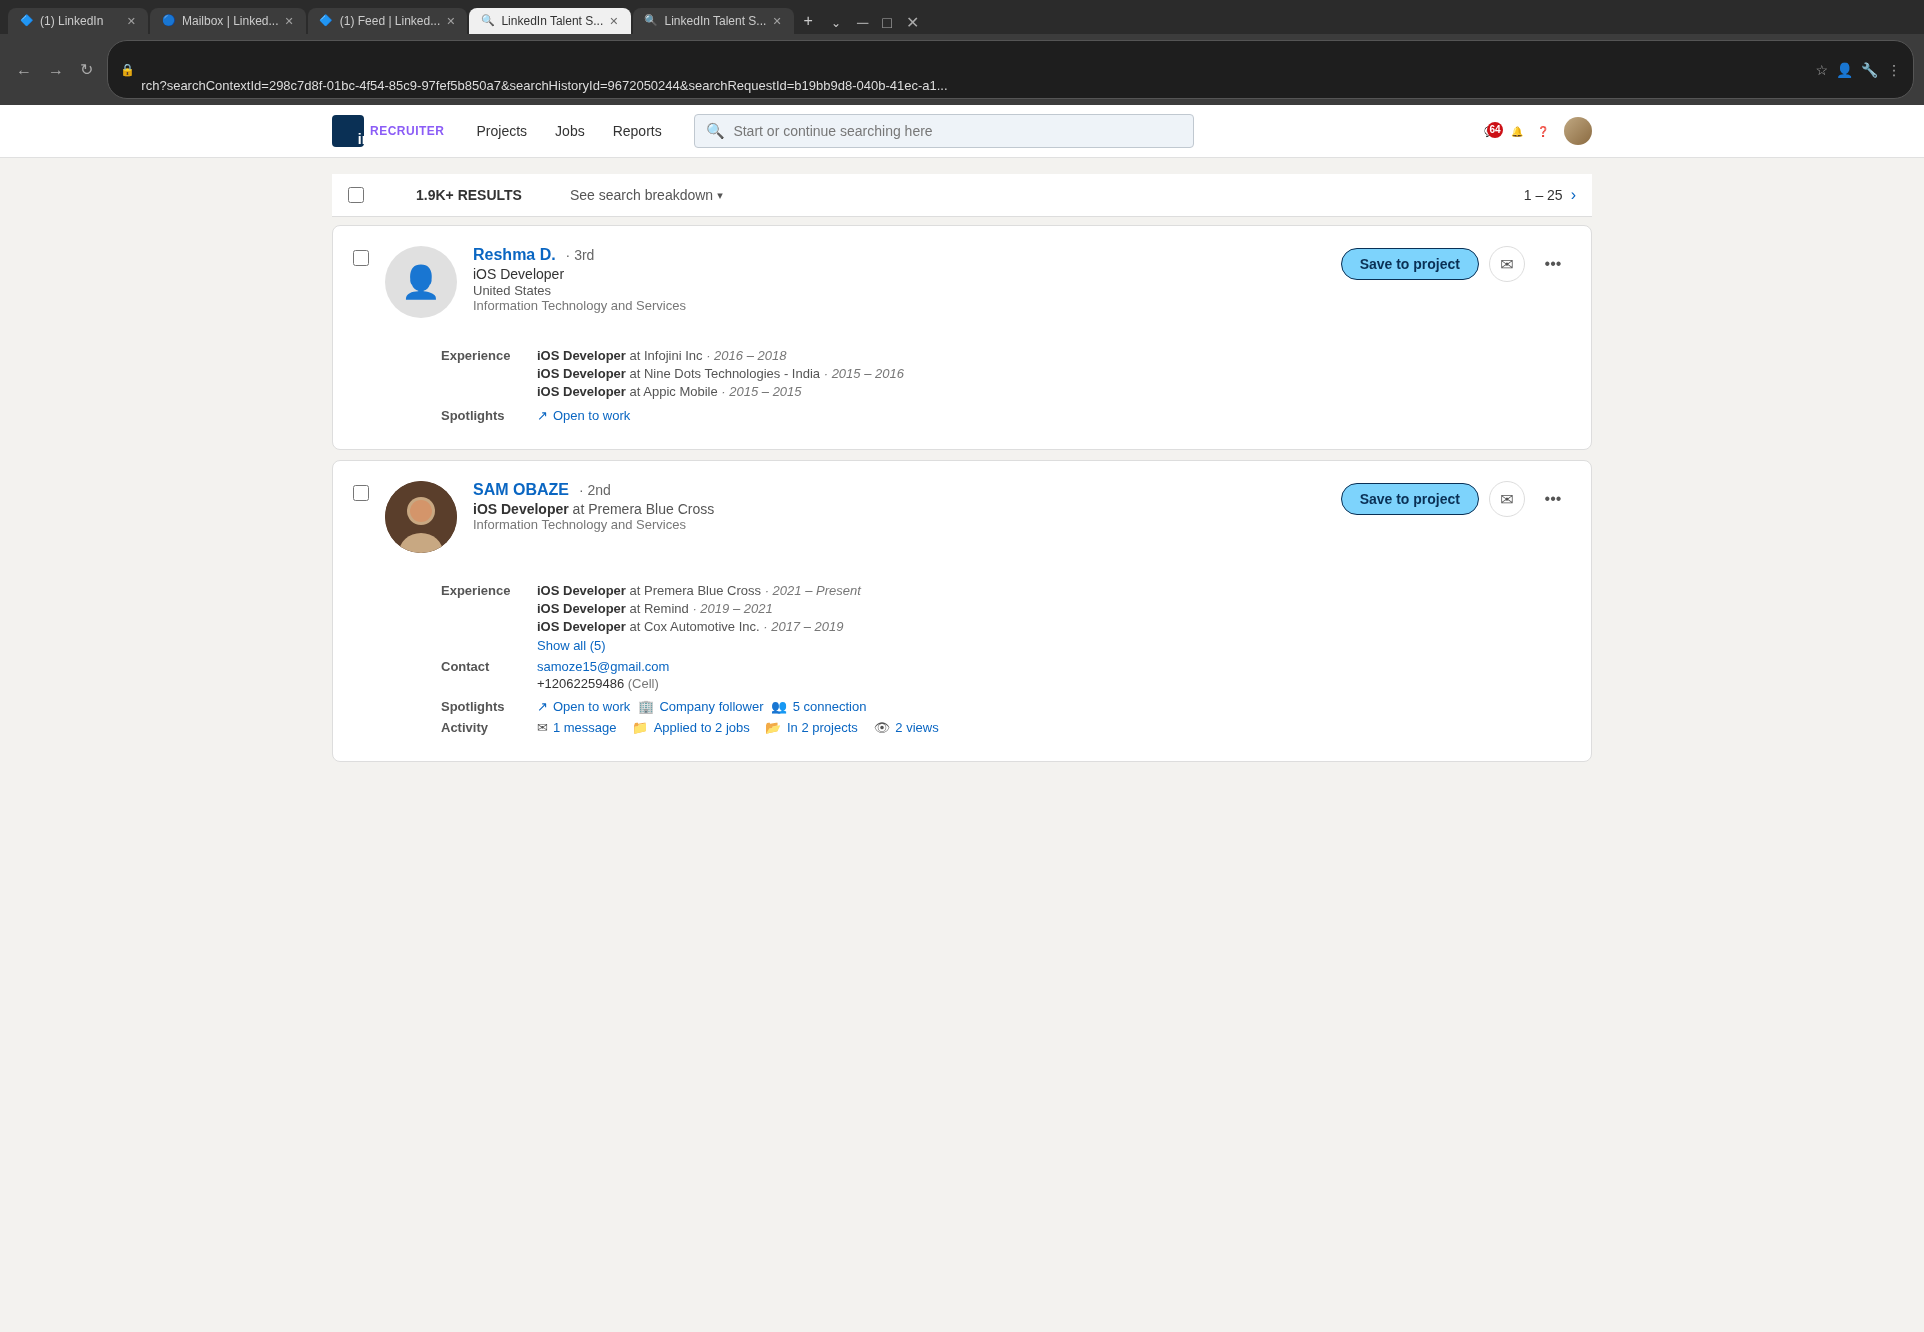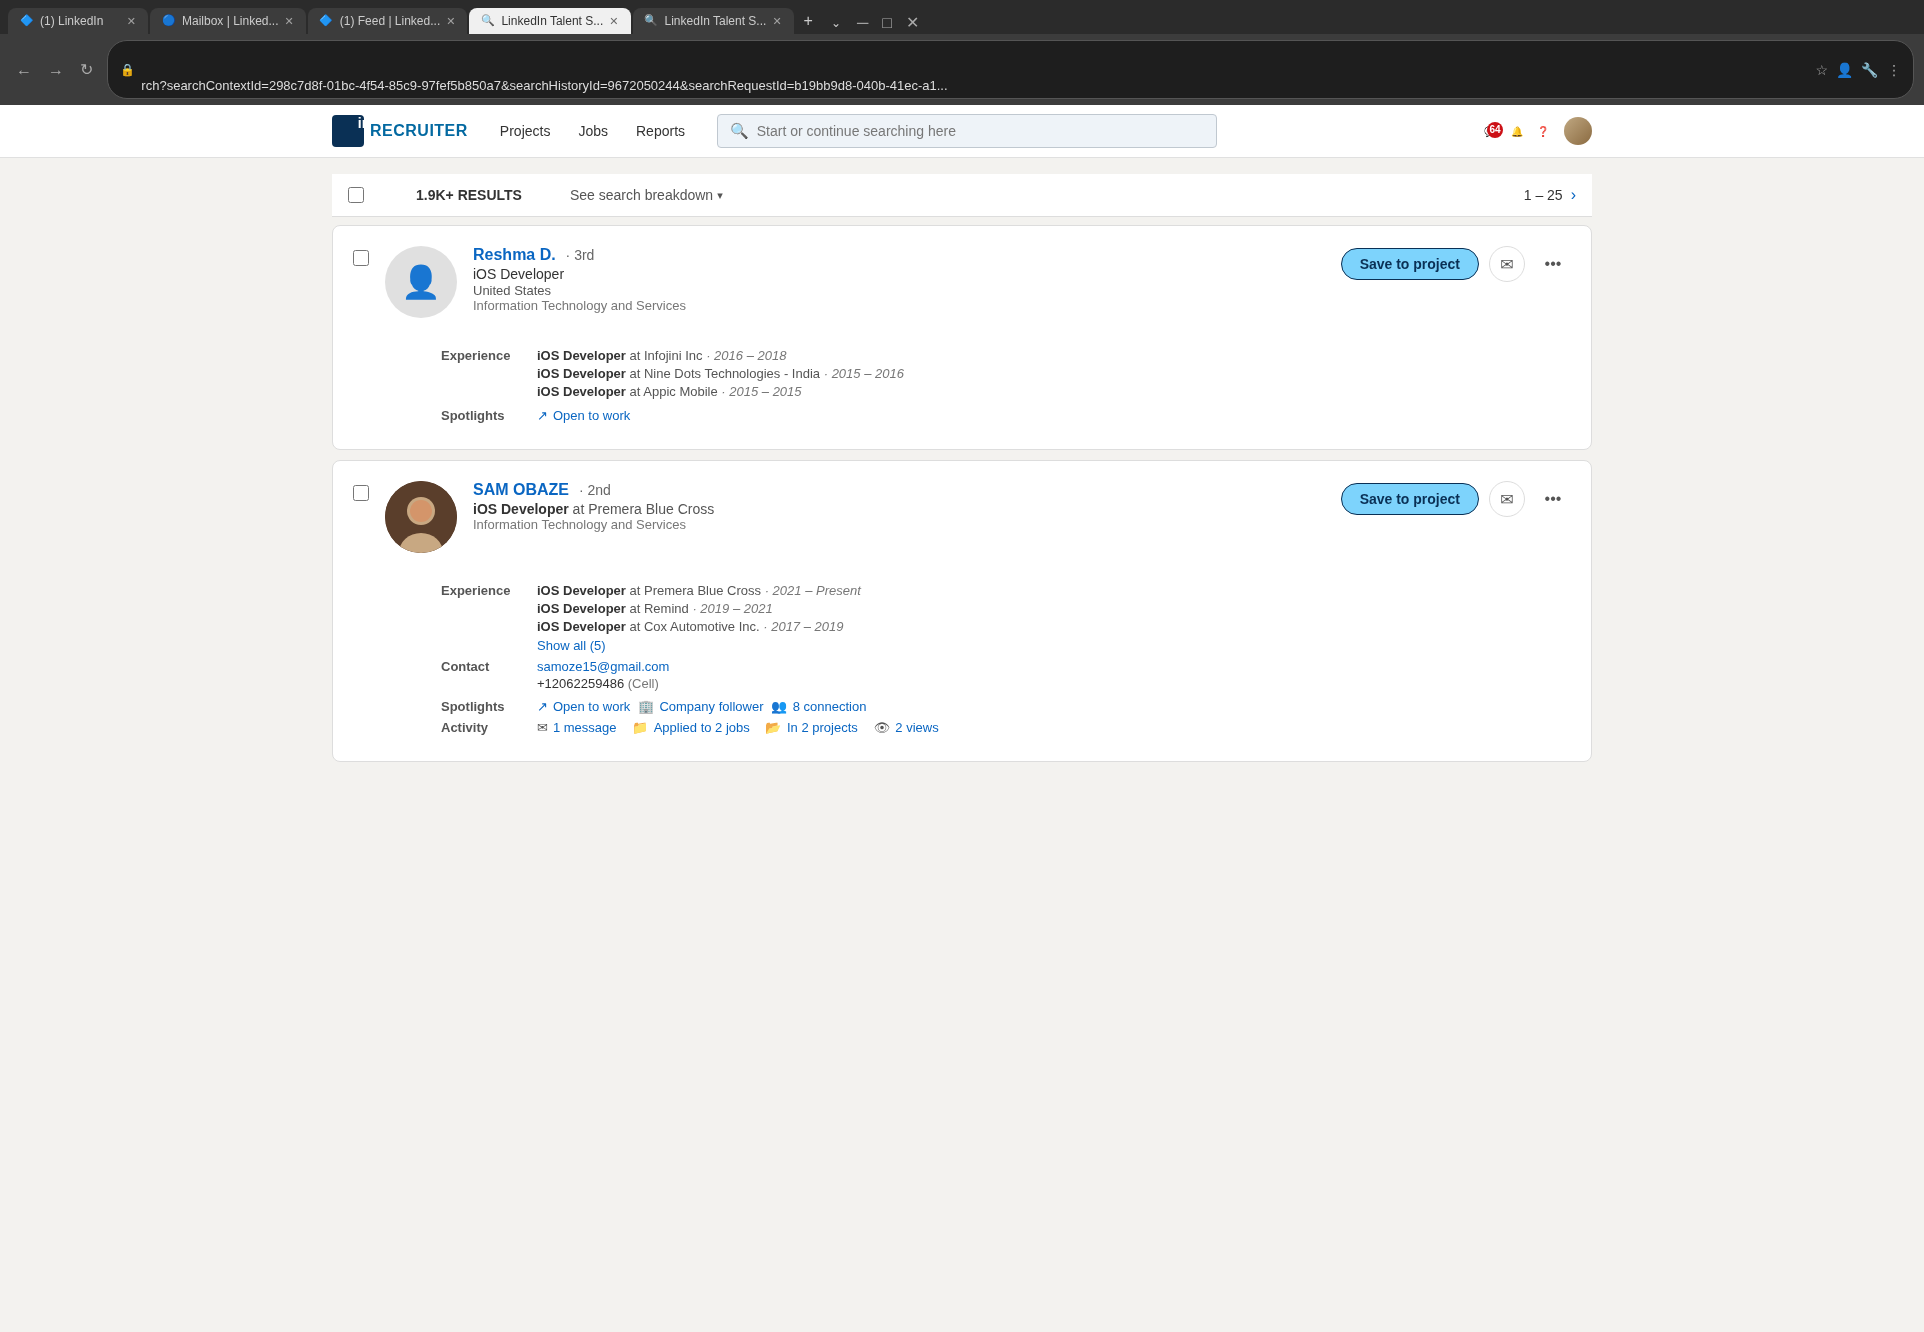--- a/index.html
+++ b/index.html
@@ -16,22 +16,22 @@
     .new-tab-btn { background: none; border: none; color: #ccc; font-size: 16px; cursor: pointer; padding: 4px 8px; }
     .tab-overflow { background: none; border: none; color: #ccc; font-size: 12px; cursor: pointer; padding: 4px 8px; }
 
     .address-bar-row { display: flex; align-items: center; padding: 6px 10px; background: #3c3c3c; gap: 8px; }
     .nav-btns { display: flex; gap: 4px; }
     .nav-btn { background: none; border: none; color: #aaa; font-size: 16px; cursor: pointer; padding: 2px 6px; }
     .address-bar { flex: 1; background: #1e1e1e; border: 1px solid #555; border-radius: 20px; padding: 5px 12px; color: #eee; font-size: 12px; display: flex; align-items: center; gap: 6px; }
     .address-text { flex: 1; overflow: hidden; text-overflow: ellipsis; white-space: nowrap; font-size: 13px; color: #ddd; margin-top: 32px; }
     .address-icons { display: flex; gap: 8px; color: #aaa; font-size: 14px; }
     .li-logo { display: flex; align-items: center; gap: 6px; font-weight: bold; font-size: 13px; color: #0a3055; }
-    .li-logo-icon { width: 32px; height: 32px; background: #0a3055; border-radius: 4px; display: flex; align-items: flex-start; justify-content: center; color: white; font-size: 11px; font-weight: bold; padding-left: 32px; }
-    .li-logo-text { font-size: 16px; font-weight: 600; color: #0369a1; letter-spacing: 0.5px; }
+    .li-logo-icon { width: 32px; height: 32px; background: #0a3055; border-radius: 4px; display: flex; align-items: flex-end; justify-content: center; color: white; font-size: 11px; font-weight: bold; padding-left: 32px; }
+    .li-logo-text { font-size: 12px; font-weight: 600; color: #8b5cf6; letter-spacing: 0.5px; }
     .nav-links { display: flex; gap: 4px; }
     .nav-link { padding: 8px 12px; color: #333; font-size: 14px; cursor: pointer; border-radius: 4px; text-decoration: none; }
     .search-bar { flex: 1; max-width: 500px; }
     .search-input-wrap { display: flex; align-items: center; background: #eef3f8; border: 1px solid #c0c8d0; border-radius: 4px; padding: 7px 12px; gap: 8px; }
     .search-icon { color: #666; font-size: 15px; }
     .search-input { background: none; border: none; outline: none; font-size: 14px; color: #333; width: 100%; }
     .search-input::placeholder { color: #777; }
     .nav-icons { display: flex; align-items: center; gap: 14px; margin-left: auto; }
     .nav-icon-btn { position: relative; cursor: pointer; color: #555; font-size: 18px; display: flex; flex-direction: column; align-items: center; gap: 2px; }
     .nav-icon-btn span { font-size: 10px; color: #555; }
@@ -326,21 +326,21 @@
           <div class="spotlight-item">
             <span>↗</span>
             <span>Open to work</span>
           </div>
           <div class="spotlight-item">
             <span>🏢</span>
             <span>Company follower</span>
           </div>
           <div class="spotlight-item">
             <span>👥</span>
-            <span>8 connection</span>
+            <span>5 connection</span>
           </div>
         </div>
       </div>
 
       <div class="detail-row">
         <span class="detail-label">Activity</span>
         <div class="activity-row">
           <div class="activity-item">
             <span>✉</span>
             <span class="activity-link">1 message</span>

